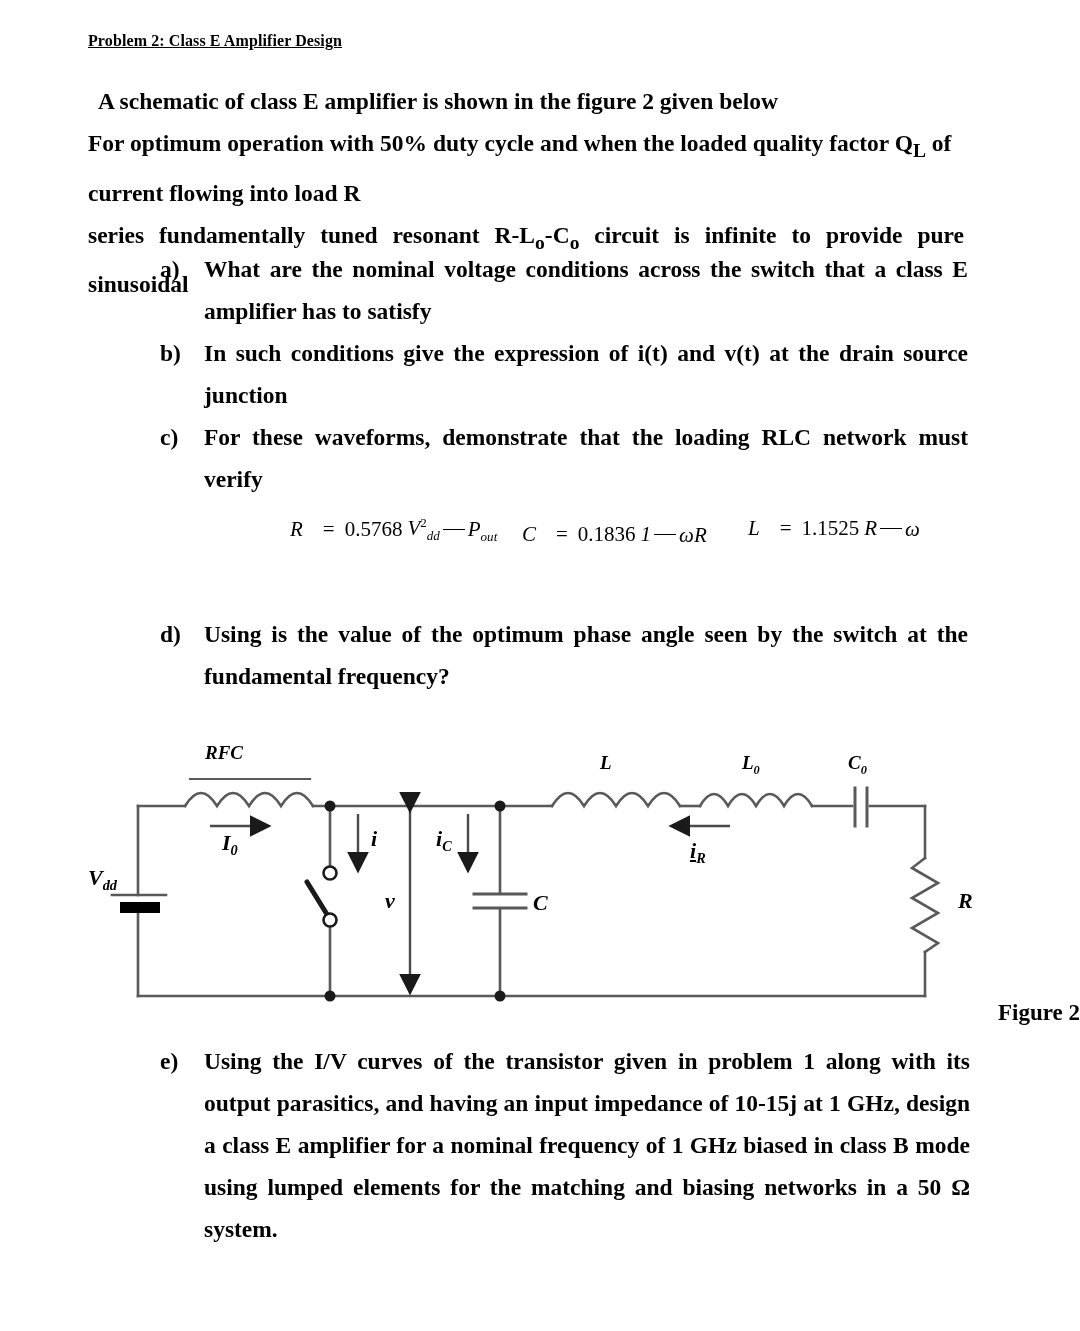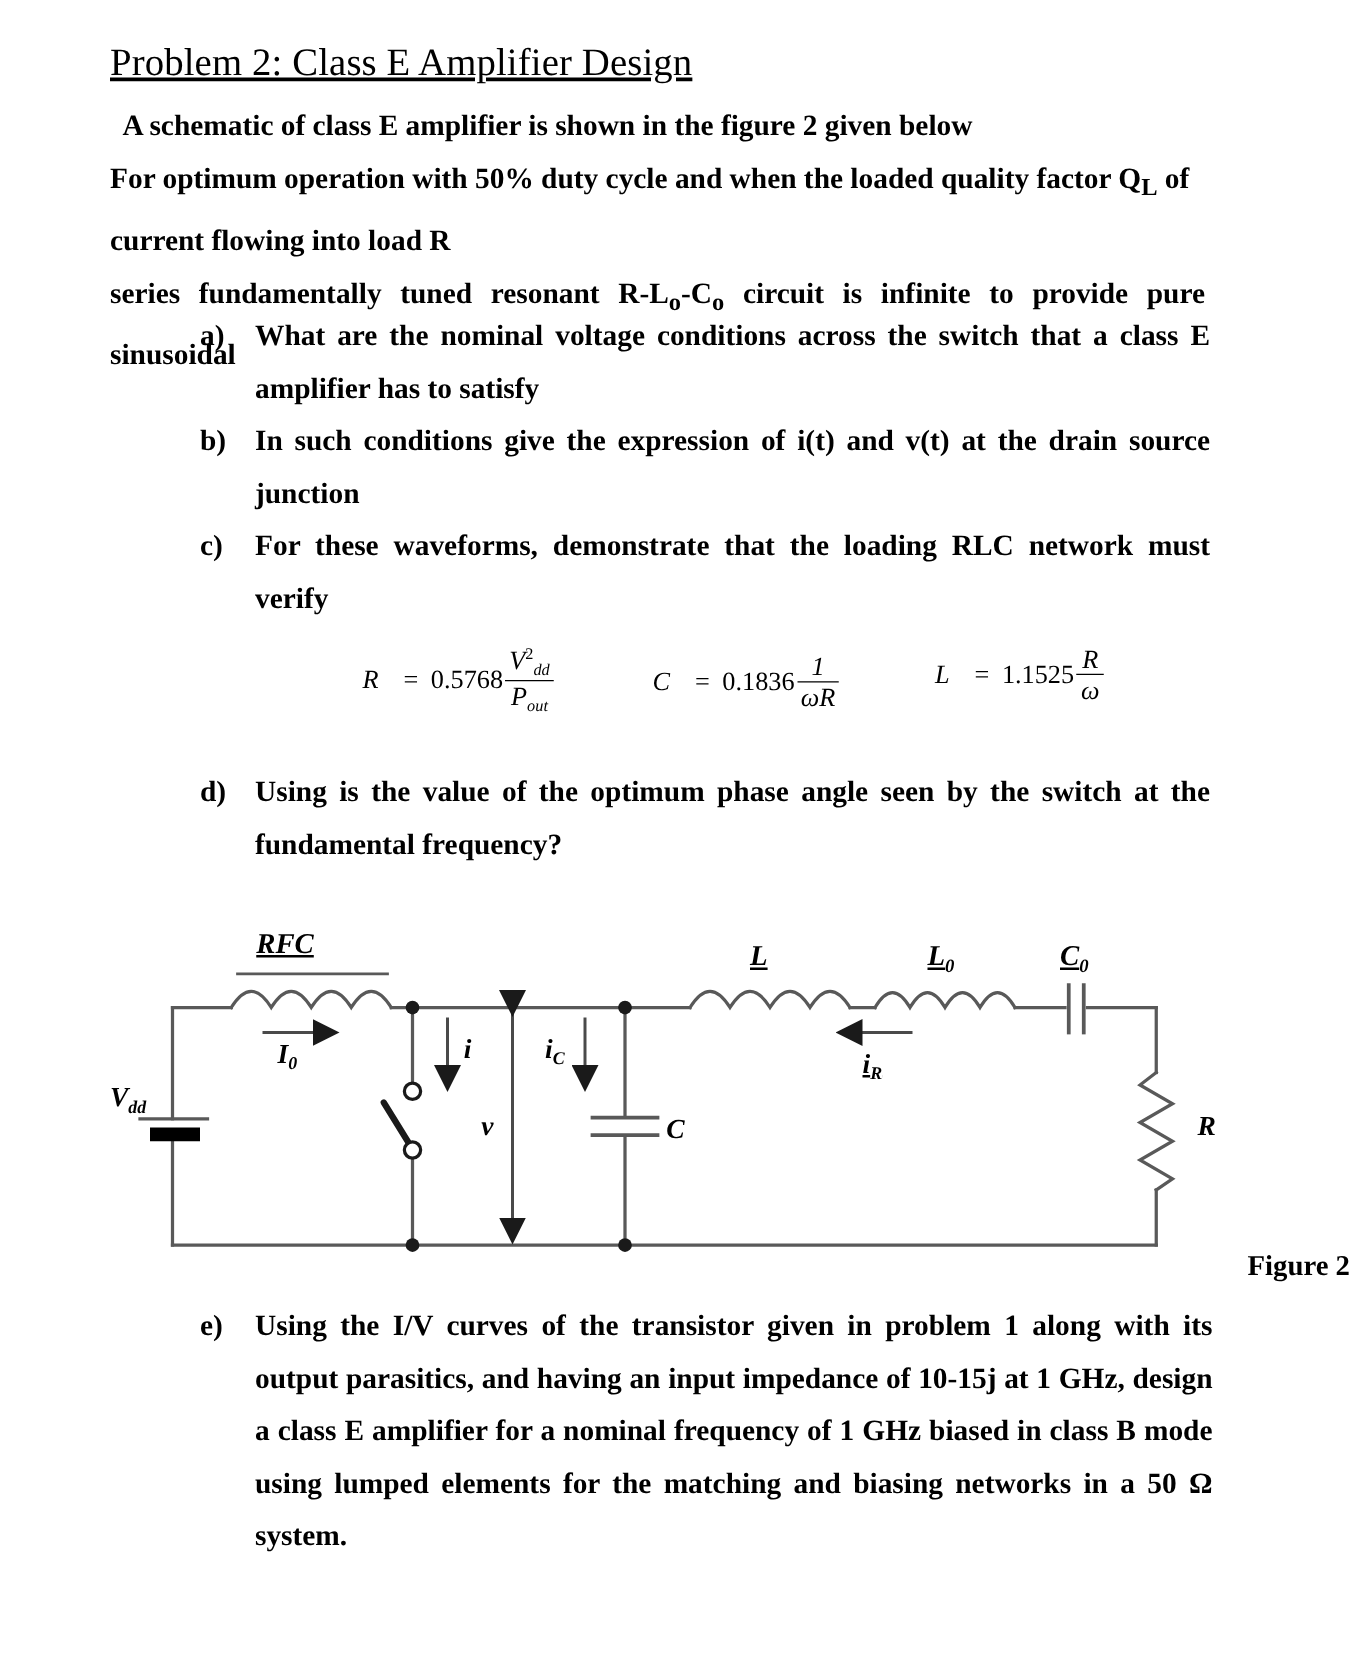--- a/index.html
+++ b/index.html
@@ -19,22 +19,22 @@
     position: relative;
     width: 1080px;
     height: 1331px;
   }
 
   
   .doc-title {
     position: absolute;
     left: 88px;
     top: 32px;
-    font-size: 31px;
-    font-weight: normal;
+    font-size: 16px;
+    font-weight: bold;
     text-decoration: underline;
     letter-spacing: 0.1px;
     white-space: nowrap;
   }
   .para {
     position: absolute;
     font-size: 23.5px;
     line-height: 42px;
     font-weight: bold;
     text-align: justify;
@@ -101,21 +101,21 @@
     position: absolute;
     display: flex;
     align-items: center;
     white-space: nowrap;
   }
   .fml .lhs { margin-right: 10px; font-style: italic; }
   .fml .eq { margin: 0 10px; font-style: normal; }
   .fml .coef { font-style: normal; margin-right: 2px; }
   .frac {
     display: inline-flex;
-    flex-direction: column;
+    flex-direction: row;
     align-items: center;
     vertical-align: middle;
     line-height: 1.05;
   }
   .frac .num {
     padding: 0 3px 1px 3px;
     font-size: 21px;
   }
   .frac .bar {
     width: 100%;
@@ -151,21 +151,21 @@
     font-weight: bold;
   }
   .circ-label {
     position: absolute;
     font-style: italic;
     font-weight: bold;
     font-size: 22px;
     white-space: nowrap;
   }
   .circ-label sub { font-size: 0.65em; font-style: italic; }
-  .circ-label.up { font-size: 23px; text-decoration: underline; }
+  .circ-label.up { font-size: 19px; }
 </style>
 </head>
 <body>
 
 <div class="page">
 
   <div class="doc-title">Problem 2: Class E Amplifier Design</div>
 
   <div class="para intro">
     <div class="l1"><span>A schematic of class E amplifier is shown in the figure 2 given below</span></div>

